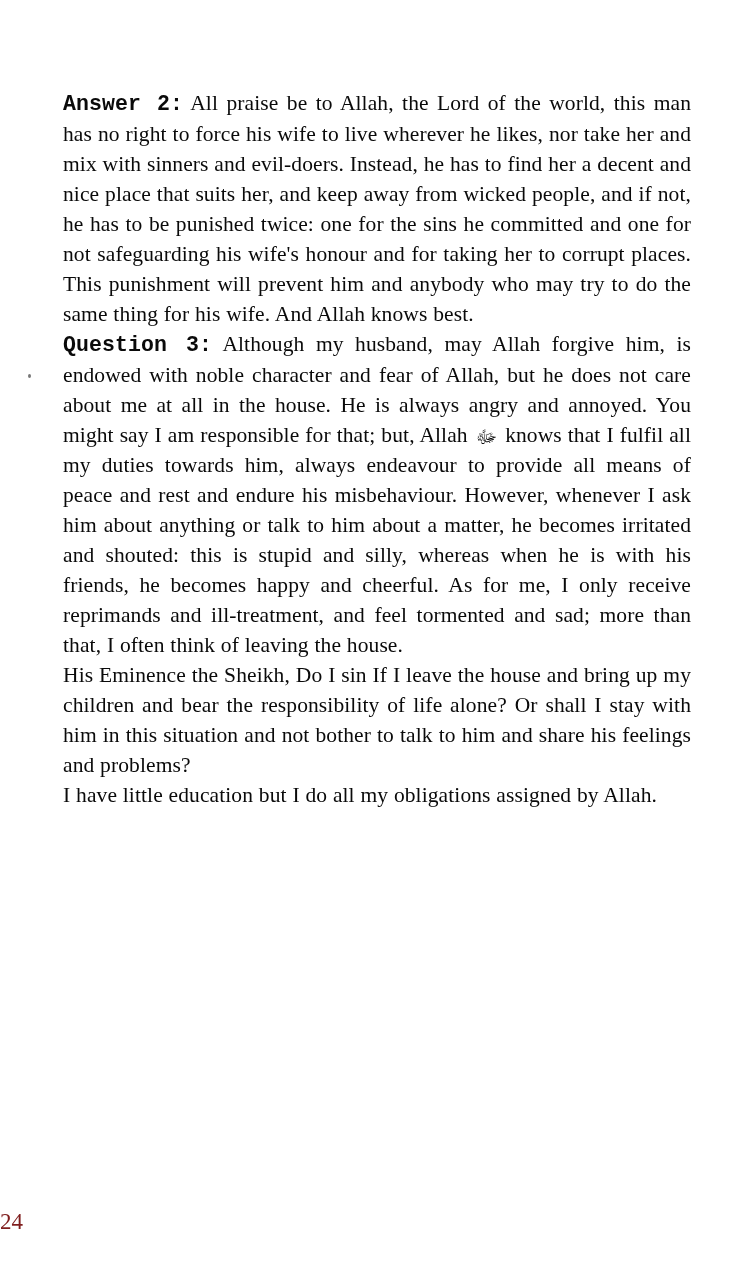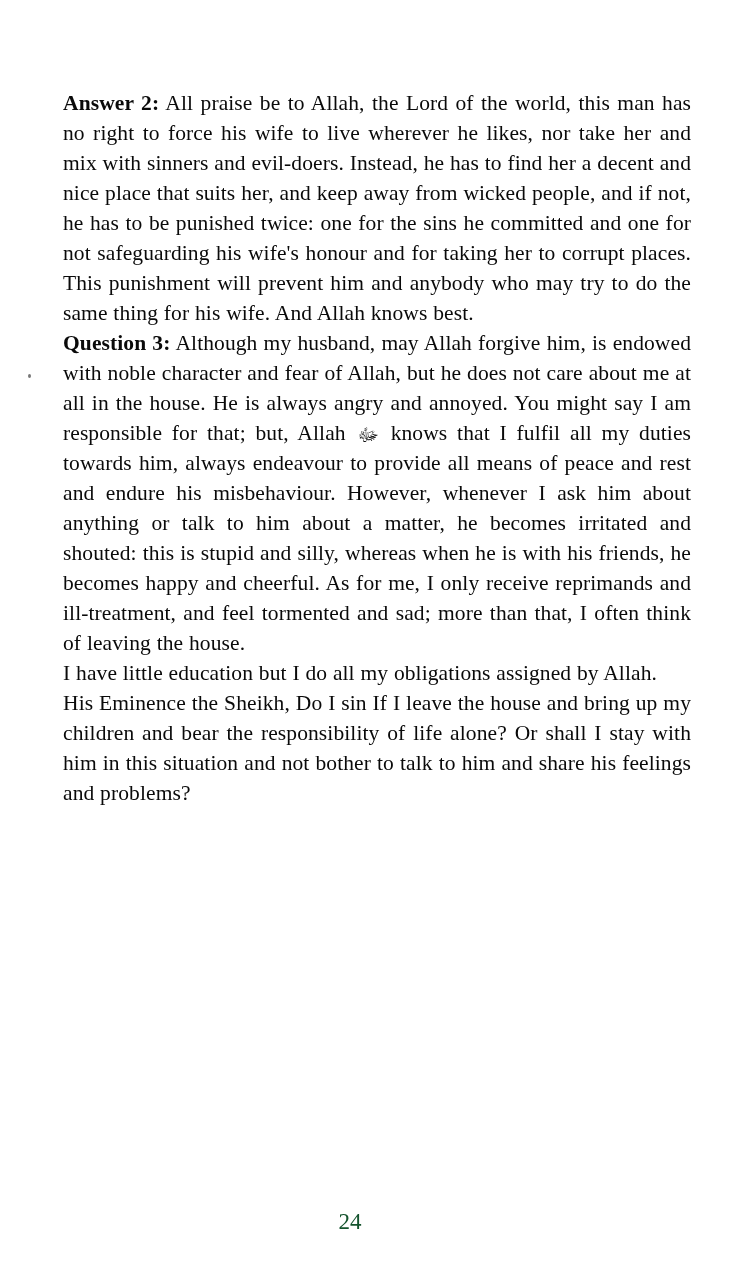--- a/index.html
+++ b/index.html
@@ -41,20 +41,21 @@
     color: #0a0a0a;
     letter-spacing: 0.1px;
     word-spacing: 0.3px;
   }
 
   .para + .para {
   }
 
   .run-in-head {
     font-weight: bold;
+    font-family: Liberation Mono, monospace;
   }
 
   .honorific {
     display: inline-block;
     font-size: 19px;
     line-height: 1;
     vertical-align: -2px;
     margin: 0 2px;
     font-family: "DejaVu Sans", sans-serif;
     transform: scaleY(0.92);
@@ -70,41 +71,40 @@
     background: #4a4a4a;
     border-radius: 50%;
     opacity: 0.75;
   }
 
   #page-number {
     position: absolute;
     left: 0;
     top: 1208px;
     width: 700px;
-    text-align: center;
     font-size: 23px;
     line-height: 28px;
-    color: #14532d;
+    color: #7f1d1d;
     font-family: "Liberation Serif", "DejaVu Serif", serif;
   }
 </style>
 </head>
 <body>
 
 <div id="page">
 
   <div id="speck-left"></div>
 
   <div id="text-block">
 
     <p class="para"><span class="run-in-head">Answer 2:</span><span> All praise be to Allah, the Lord of the world, this man has no right to force his wife to live wherever he likes, nor take her and mix with sinners and evil-doers. Instead, he has to find her a decent and nice place that suits her, and keep away from wicked people, and if not, he has to be punished twice: one for the sins he committed and one for not safeguarding his wife's honour and for taking her to corrupt places.   This punishment will prevent him and anybody who may try to do the same thing for his wife. And Allah knows best.</span></p>
 
     <p class="para"><span class="run-in-head">Question 3:</span><span> Although my husband, may Allah forgive him, is endowed with noble character and fear of Allah, but he does not care about me at all in the house.  He is always angry and annoyed.  You might say I am responsible for that; but, Allah </span><span class="honorific">ﷻ</span><span> knows that I fulfil all my duties towards him, always endeavour to provide all means of peace and rest and endure his misbehaviour. However, whenever I ask him about anything or talk to him about  a matter, he becomes irritated and shouted: this is stupid and silly, whereas when he is with his friends, he becomes happy and cheerful.   As for me, I only receive reprimands and ill-treatment, and feel tormented and sad; more than that, I often think of leaving the house.</span></p>
 
+    <p class="para"><span>His Eminence the Sheikh, Do I sin If I leave the house and bring up my children and bear the responsibility of life alone?  Or shall I stay with him in this situation and not bother to talk to him and share his feelings and problems?</span></p>
+
     <p class="para"><span>I have little education but I do all my obligations assigned by Allah.</span></p>
-
-    <p class="para"><span>His Eminence the Sheikh, Do I sin If I leave the house and bring up my children and bear the responsibility of life alone?  Or shall I stay with him in this situation and not bother to talk to him and share his feelings and problems?</span></p>
 
   </div>
 
   <div id="page-number">24</div>
 
 </div>
 
 </body></html>

